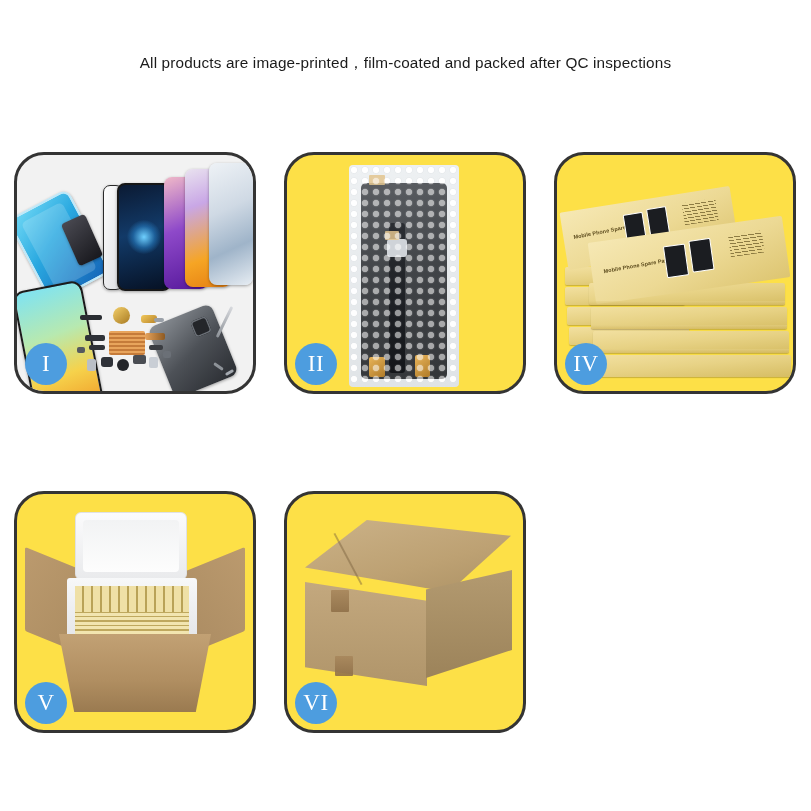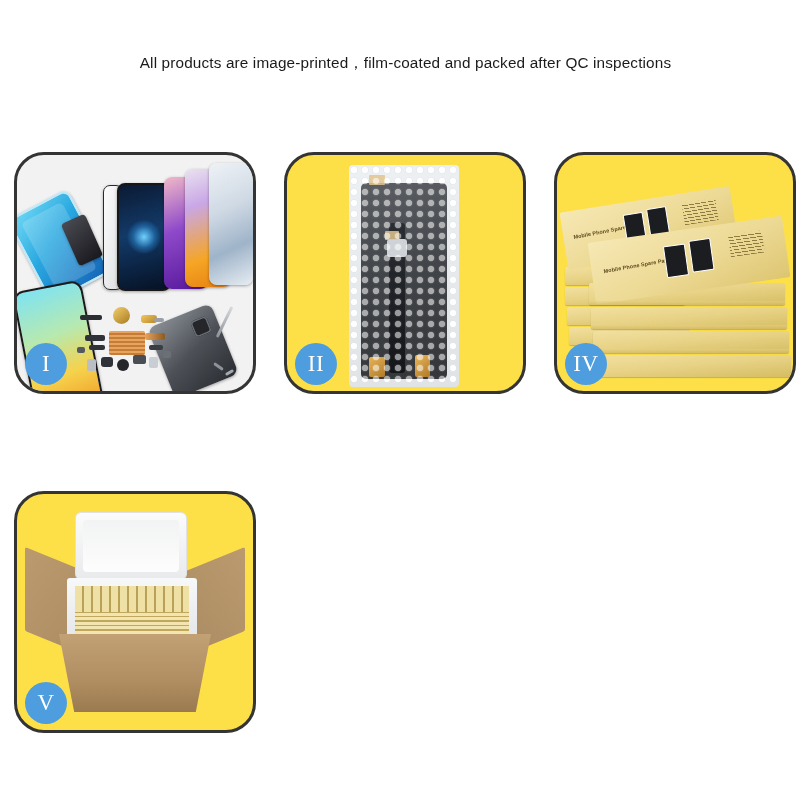--- a/index.html
+++ b/index.html
@@ -501,14 +501,25 @@
       <div class="v-foam-box"></div>
       <div class="v-inner">
         <div class="v-rows"></div>
         <div class="v-rows2"></div>
       </div>
       <div class="v-body"></div>
     </div>
     <div class="badge">V</div>
   </div>
 
+  <div class="panel">
+    <div class="panel-stage">
+      <div class="c-top"></div>
+      <div class="c-front"></div>
+      <div class="c-right"></div>
+      <div class="c-seam" style="left:60px;top:36px;width:2px;height:58px;transform:rotate(-28deg);"></div>
+      <div class="c-tape" style="left:44px;top:96px;width:18px;height:22px;"></div>
+      <div class="c-tape" style="left:48px;top:162px;width:18px;height:20px;"></div>
+    </div>
+    <div class="badge">VI</div>
+  </div>
 
 </div>
 
 </body></html>

